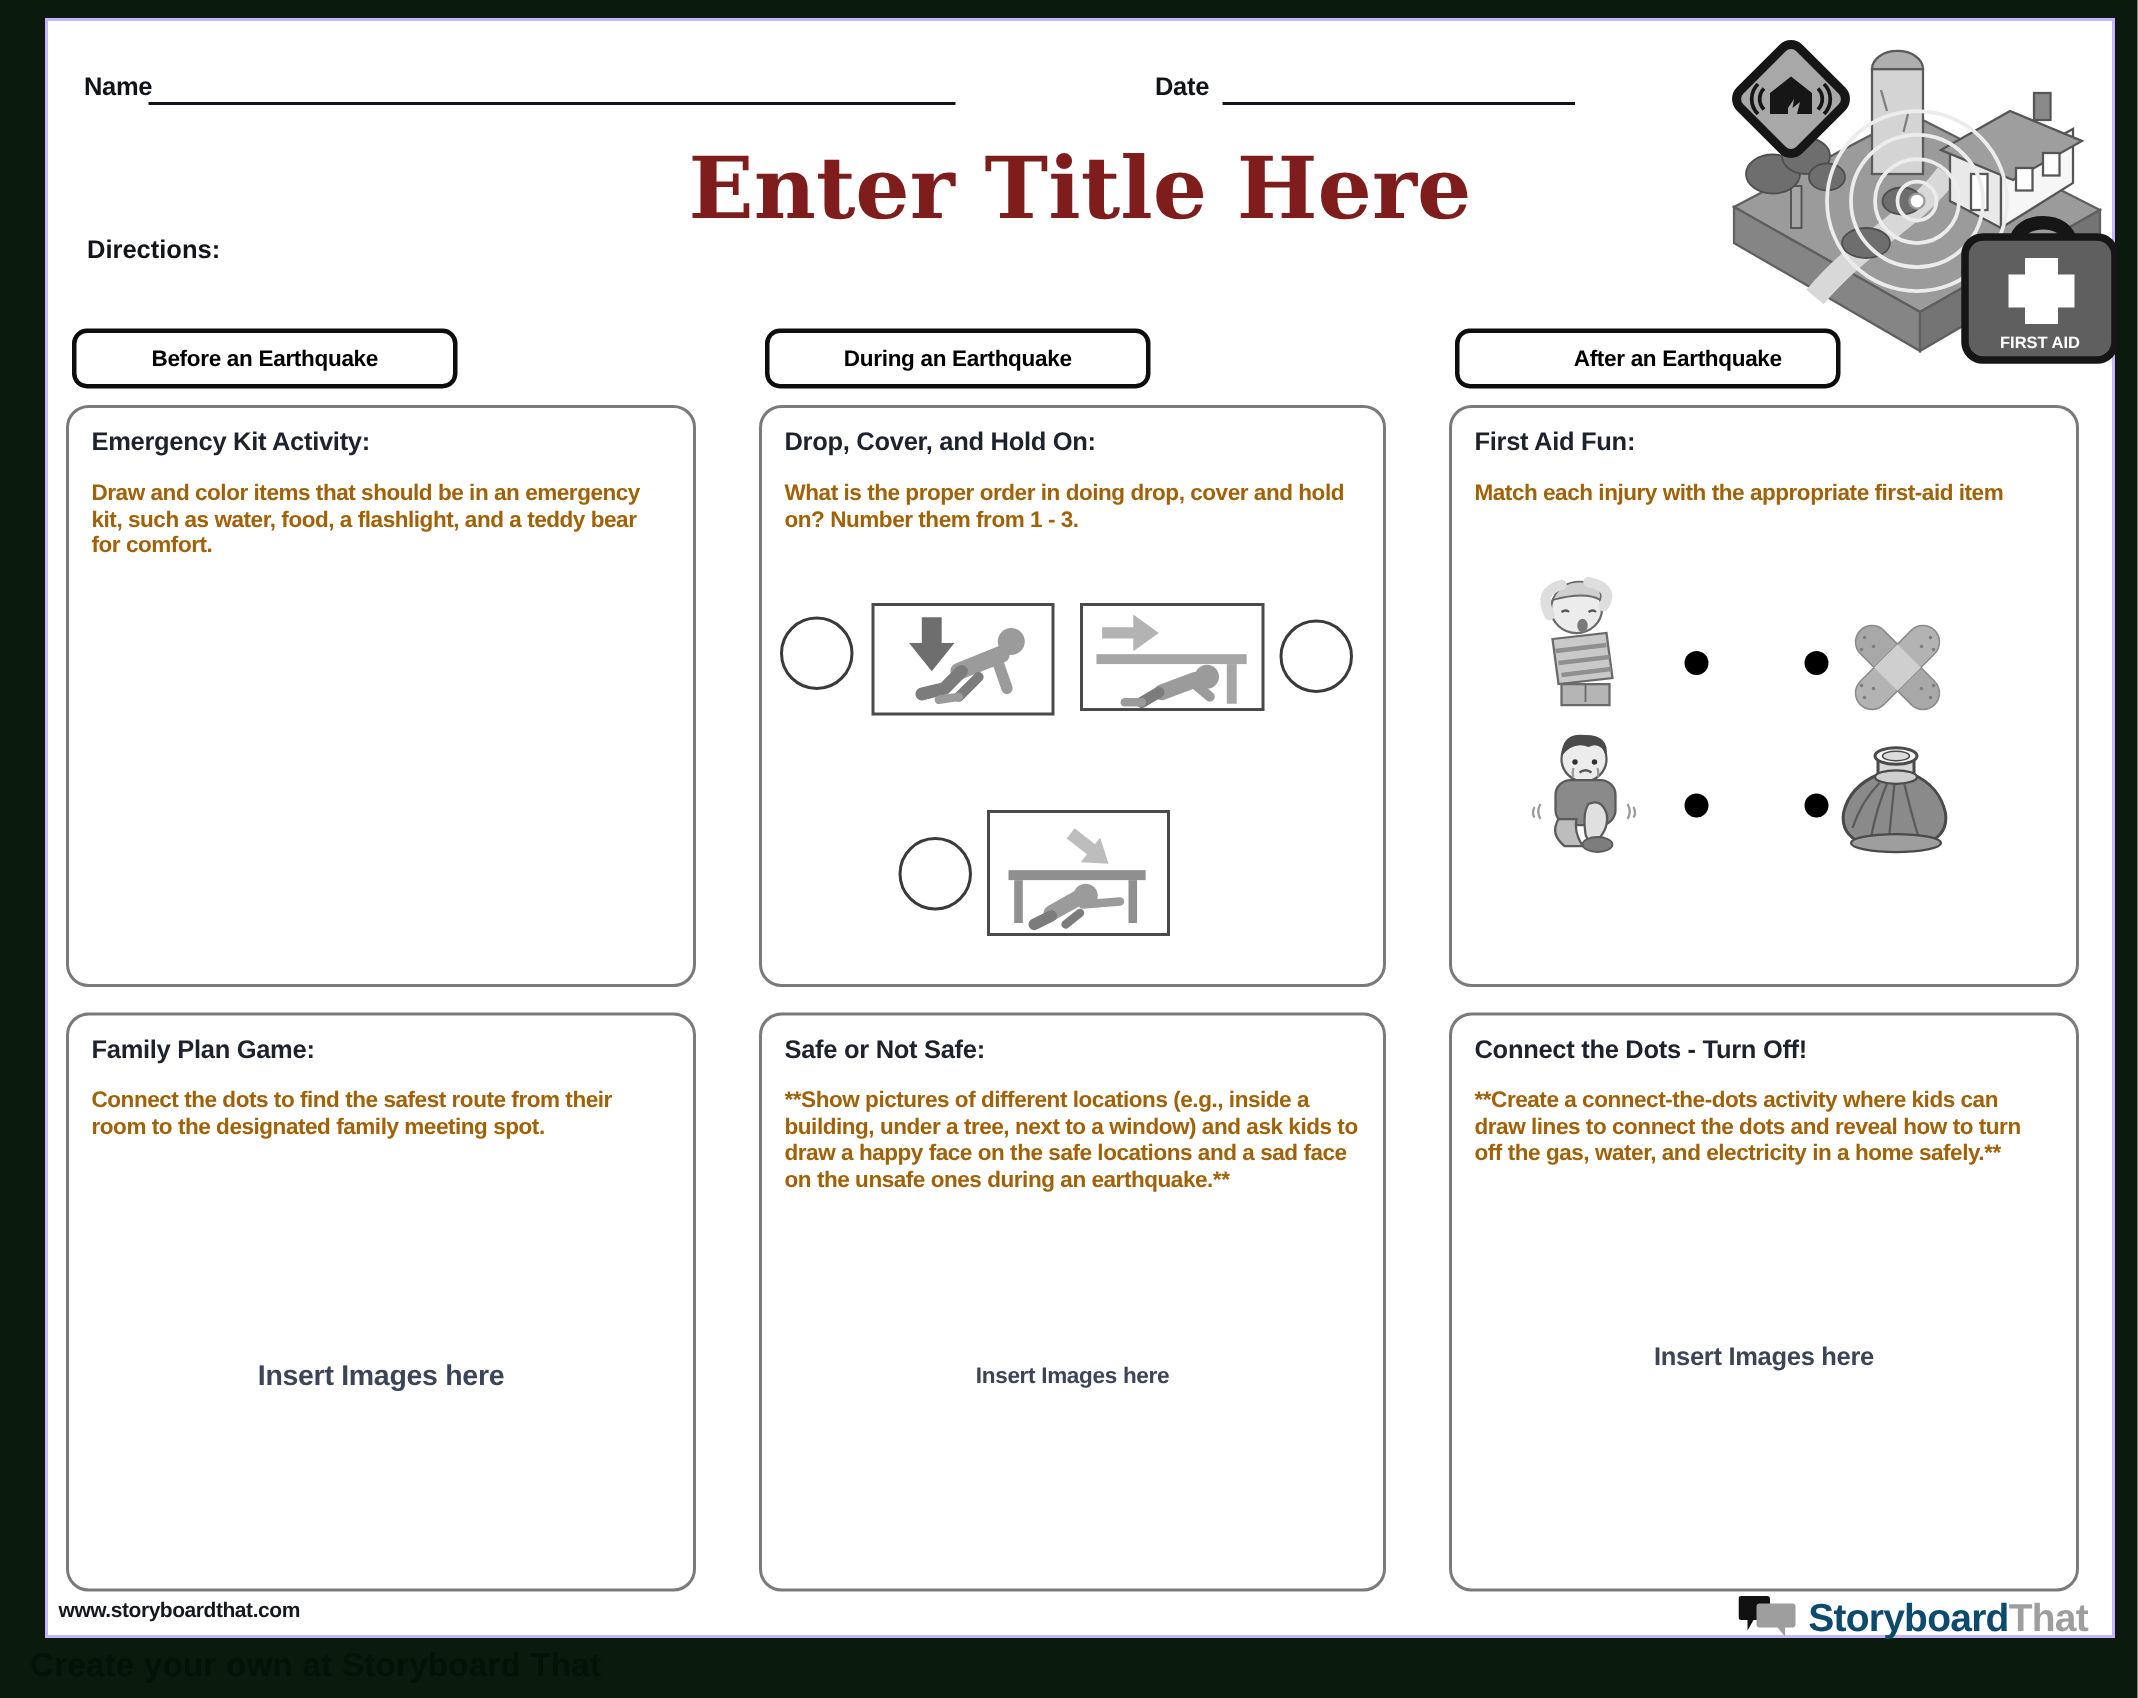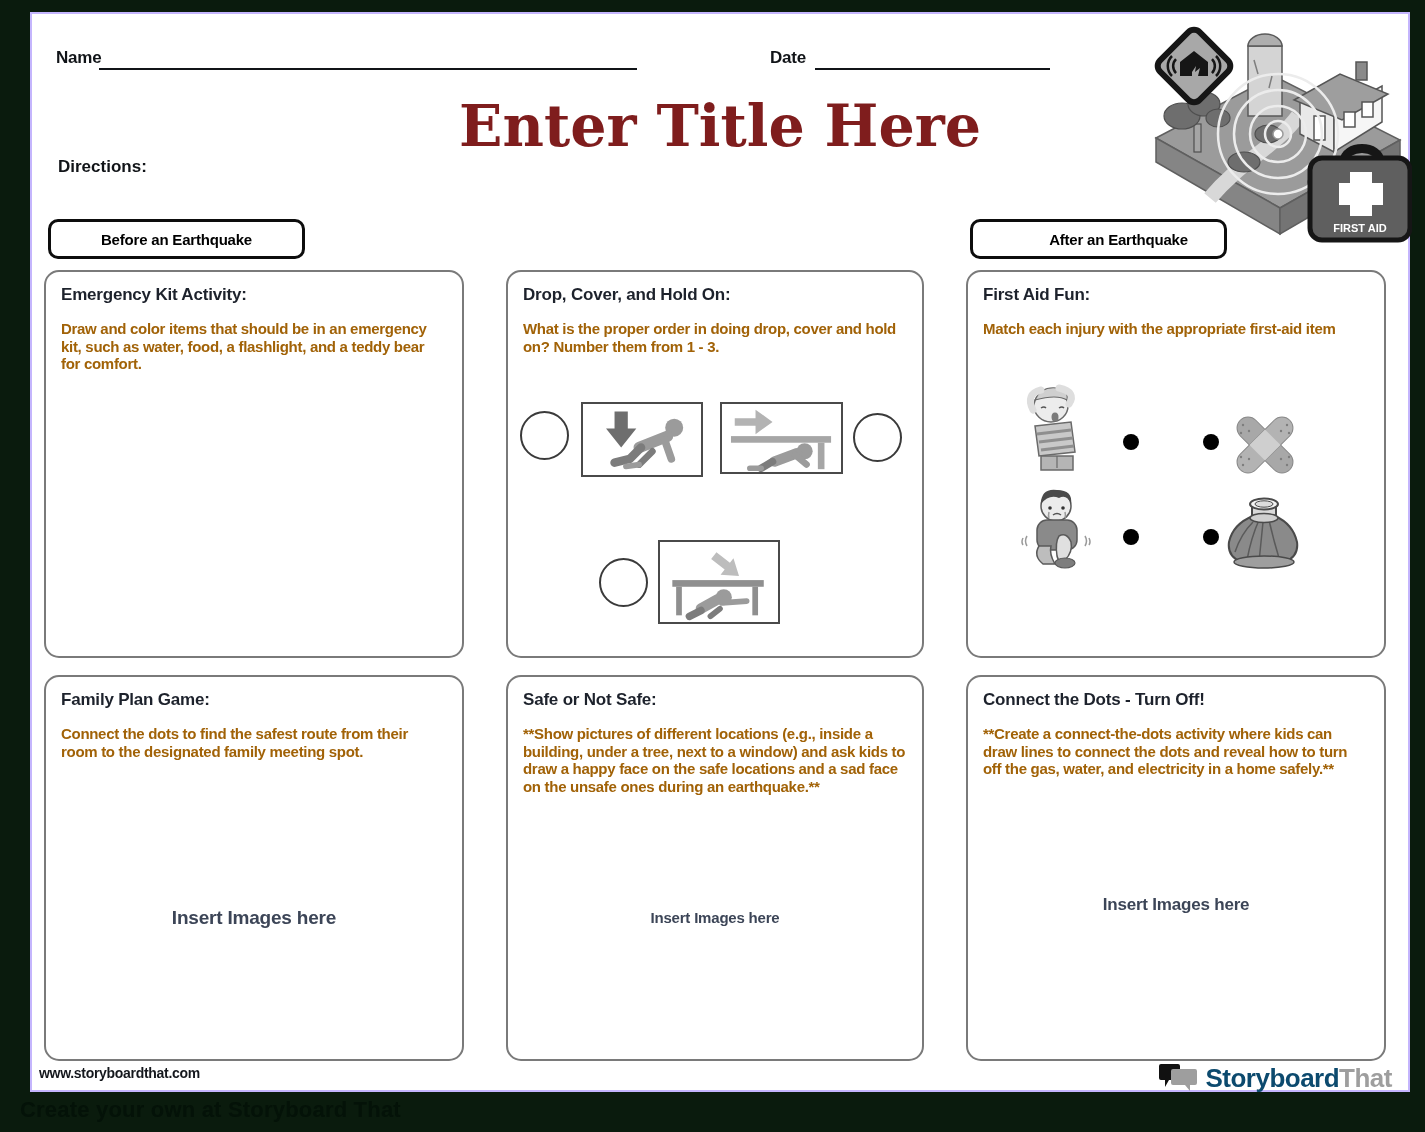--- a/index.html
+++ b/index.html
@@ -146,20 +146,23 @@
       <path d="M196,146 C196,128 232,128 232,146" fill="none" stroke="#161616" stroke-width="9"></path>
       <rect x="162" y="142" width="100" height="82" rx="12" fill="#5f5f5f" stroke="#161616" stroke-width="5"></rect>
       <rect x="202" y="156" width="22" height="44" fill="#ffffff"></rect>
       <rect x="191" y="167" width="44" height="22" fill="#ffffff"></rect>
       <text x="212" y="216" text-anchor="middle" font-family="Liberation Sans, sans-serif" font-size="11" font-weight="bold" fill="#ffffff">FIRST AID</text>
     </g>
   </svg>
 
   <div class="tab" style="left:16px; top:205px;">
     <span class="tab-label">Before an Earthquake</span>
+  </div>
+  <div class="tab" style="left:478px; top:205px;">
+    <span class="tab-label">During an Earthquake</span>
   </div>
   <div class="tab" style="left:938px; top:205px;padding-left:40px;">
     <span class="tab-label">After an Earthquake</span>
   </div>
 
   <div class="panel" style="left:12px; top:256px; width:420px;">
     <div class="panel-heading">Emergency Kit Activity:</div>
     <div class="panel-body">Draw and color items that should be in an emergency kit, such as water, food, a flashlight, and a teddy bear for comfort.</div>
   </div>
 

